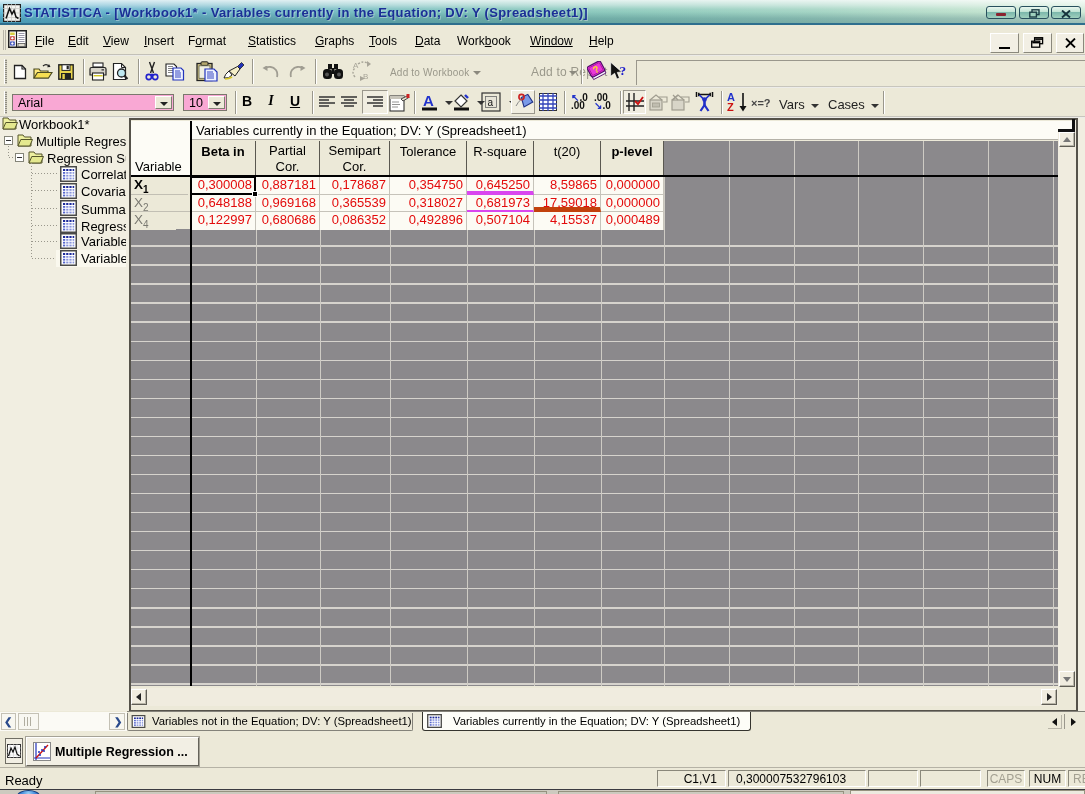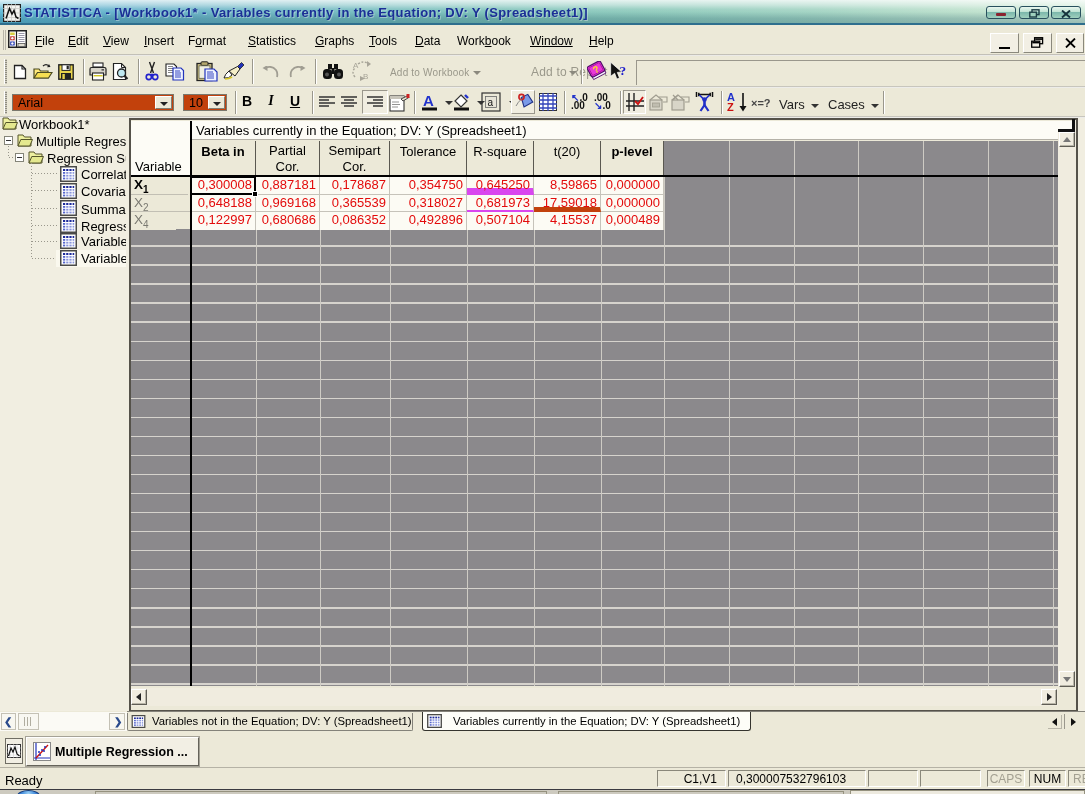--- a/index.html
+++ b/index.html
@@ -24,21 +24,21 @@
 
 #tb1 { left:0; top:56px; width:1085px; height:31px; background:#ece9d8; }
 #tb1line { left:0; top:86px; width:1085px; height:2px; background:linear-gradient(to bottom,#b5b2a7,#ffffff); }
 #tb2 { left:0; top:88px; width:1085px; height:29px; background:#ece9d8; }
 #tb2line { left:0; top:116px; width:1085px; height:2px; background:linear-gradient(to bottom,#b5b2a7,#ffffff); }
 .grip { width:3px; background:repeating-linear-gradient(to bottom,#cfccc0 0 1px,#8f8d82 1px 2px); border-left:1px solid #fff; }
 .vsep { width:1px; background:#9a978c; box-shadow:1px 0 0 #ffffff; }
 .graytext { color:#9a988b; font-size:11px; white-space:nowrap; letter-spacing:0.2px; }
 .dropdn { display:inline-block; width:0; height:0; border-left:4px solid transparent; border-right:4px solid transparent; border-top:4px solid #8b897e; vertical-align:middle; margin-left:5px; }
 .dropdnb { display:inline-block; width:0; height:0; border-left:4px solid transparent; border-right:4px solid transparent; border-top:4px solid #333; vertical-align:middle; margin-left:5px; }
-.combo { background:#c2410c; border:1px solid #7a786d; height:17px; font-size:12.5px; color:#000; }
+.combo { background:#f9a8d4; border:1px solid #7a786d; height:17px; font-size:12.5px; color:#000; }
 .combobtn { position:absolute; right:1px; top:1px; bottom:1px; width:17px; background:#ece9d8; border:1px solid #fff; border-right-color:#7f7d72; border-bottom-color:#7f7d72; }
 .combobtn:after { content:""; position:absolute; left:4px; top:5px; width:0; height:0; border-left:4px solid transparent; border-right:4px solid transparent; border-top:4px solid #222; }
 .tbt { font-size:13px; color:#222; }
 
 #client { left:0; top:118px; width:1085px; height:593px; background:#f1eee1; }
 
 .treetext { font-size:13px; color:#000; white-space:nowrap; overflow:hidden; }
 
 #gridframe { left:129px; top:118px; width:949px; height:594px; background:#ece9d8;
   border:2px solid #55524a; }
@@ -460,21 +460,21 @@
 <div class="abs hdrcell" style="left:601px; top:141px; width:63px; height:34px; font-weight:bold; padding-top:3px;">p-level</div>
 
 <div class="abs rowhdr" style="left:131px; top:177px; width:57px; height:18px; border-bottom:1px solid #c2bfb4; color:#000; font-weight:bold;">X<sub style="font-size:10px;">1</sub></div>
 <div class="abs rowhdr" style="left:131px; top:195px; width:59px; height:17px; border-bottom:1px solid #c2bfb4;">X<sub style="font-size:10px;">2</sub></div>
 <div class="abs rowhdr" style="left:131px; top:212px; width:45px; height:18px;">X<sub style="font-size:10px;">4</sub></div>
 
 <div class="abs datacell" style="left:191px; top:177px; width:65px; height:18px; border-bottom:1px solid #c6c3ba;">0,300008</div>
 <div class="abs datacell" style="left:256px; top:177px; width:64px; height:18px; border-bottom:1px solid #c6c3ba;">0,887181</div>
 <div class="abs datacell" style="left:320px; top:177px; width:70px; height:18px; border-bottom:1px solid #c6c3ba;">0,178687</div>
 <div class="abs datacell" style="left:390px; top:177px; width:77px; height:18px; border-bottom:1px solid #c6c3ba;">0,354750</div>
-<div class="abs datacell" style="left:467px; top:177px; width:67px; height:18px; border-bottom:7px solid #d946ef;">0,645250</div>
+<div class="abs datacell" style="left:467px; top:177px; width:67px; height:18px; border-bottom:4px solid #d946ef;">0,645250</div>
 <div class="abs datacell" style="left:534px; top:177px; width:67px; height:18px; border-bottom:1px solid #c6c3ba;">8,59865</div>
 <div class="abs datacell" style="left:601px; top:177px; width:63px; height:18px; border-bottom:1px solid #c6c3ba;">0,000000</div>
 <div class="abs datacell" style="left:191px; top:195px; width:65px; height:17px; border-bottom:1px solid #c6c3ba;">0,648188</div>
 <div class="abs datacell" style="left:256px; top:195px; width:64px; height:17px; border-bottom:1px solid #c6c3ba;">0,969168</div>
 <div class="abs datacell" style="left:320px; top:195px; width:70px; height:17px; border-bottom:1px solid #c6c3ba;">0,365539</div>
 <div class="abs datacell" style="left:390px; top:195px; width:77px; height:17px; border-bottom:1px solid #c6c3ba;">0,318027</div>
 <div class="abs datacell" style="left:467px; top:195px; width:67px; height:17px; border-bottom:2px solid #d946ef;">0,681973</div>
 <div class="abs datacell" style="left:534px; top:195px; width:67px; height:17px; border-bottom:5px solid #c2410c;">17,59018</div>
 <div class="abs datacell" style="left:601px; top:195px; width:63px; height:17px; border-bottom:1px solid #c6c3ba;">0,000000</div>
 <div class="abs datacell" style="left:191px; top:212px; width:65px; height:18px;">0,122997</div>

